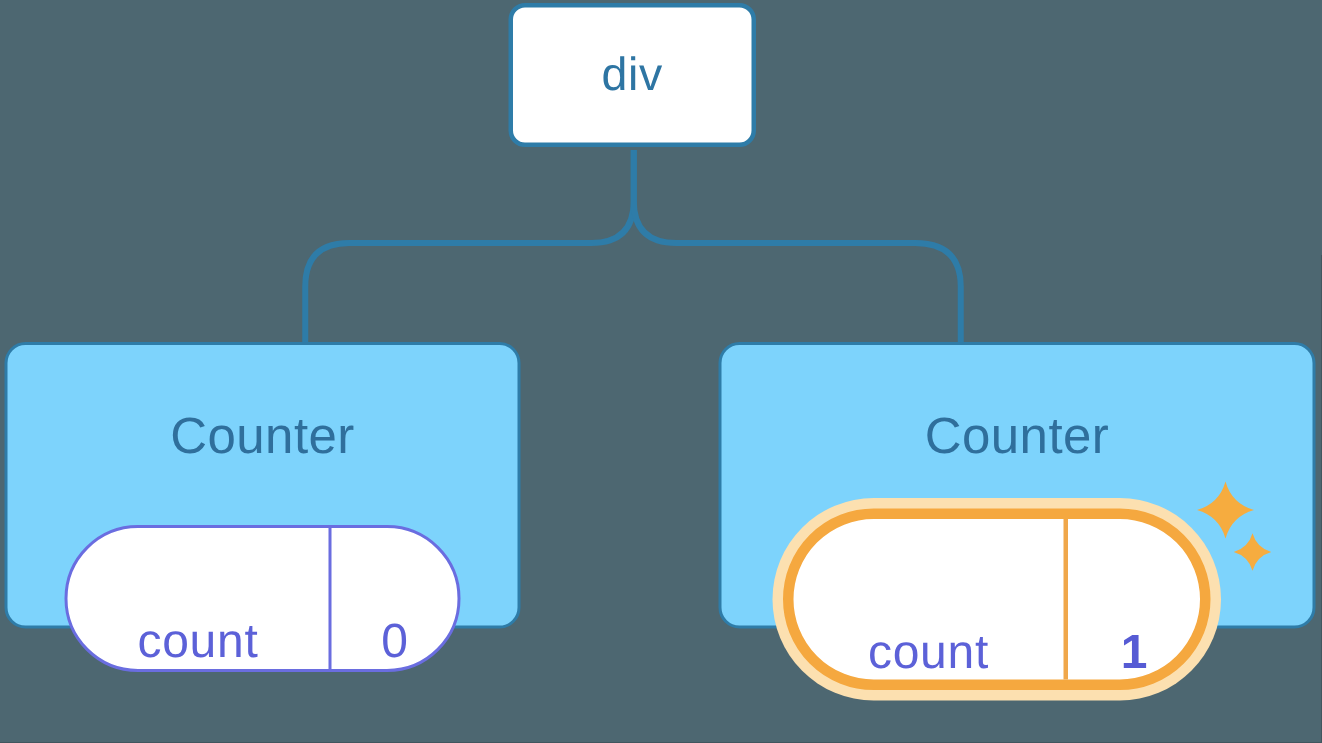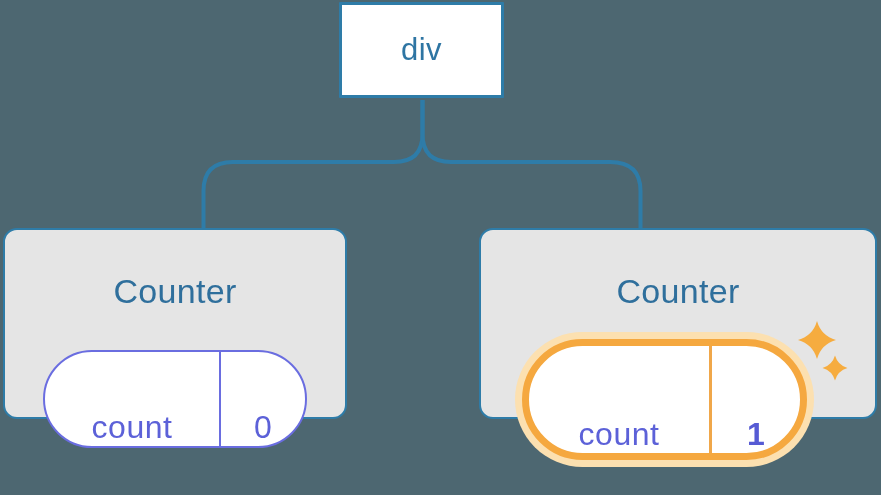--- a/index.html
+++ b/index.html
@@ -26,37 +26,37 @@
     stroke: #2e7ca8;
     stroke-width: 4;
   }
   
   .root-node {
     position: absolute;
     left: 339px; top: 2px;
     width: 165px; height: 96px;
     background: #ffffff;
     border: 3px solid #2e7ca8;
-    border-radius: 1px;
+    border-radius: 11px;
     box-sizing: border-box;
     display: flex;
     align-items: center;
     justify-content: center;
   }
   .root-node .node-label {
     font-size: 31px;
     color: #2e75a3;
     letter-spacing: 0.5px;
   }
   
   .card {
     position: absolute;
     top: 228px;
     height: 191px;
-    background: #e5e5e5;
+    background: #7dd3fc;
     border: 2.5px solid #2e7ca8;
     border-radius: 14px;
     box-sizing: border-box;
   }
   .card.left  { left: 3px;   width: 344px; }
   .card.right { left: 479px; width: 398px; }
   .card-title {
     position: absolute;
     top: 42px;
     left: 0;

